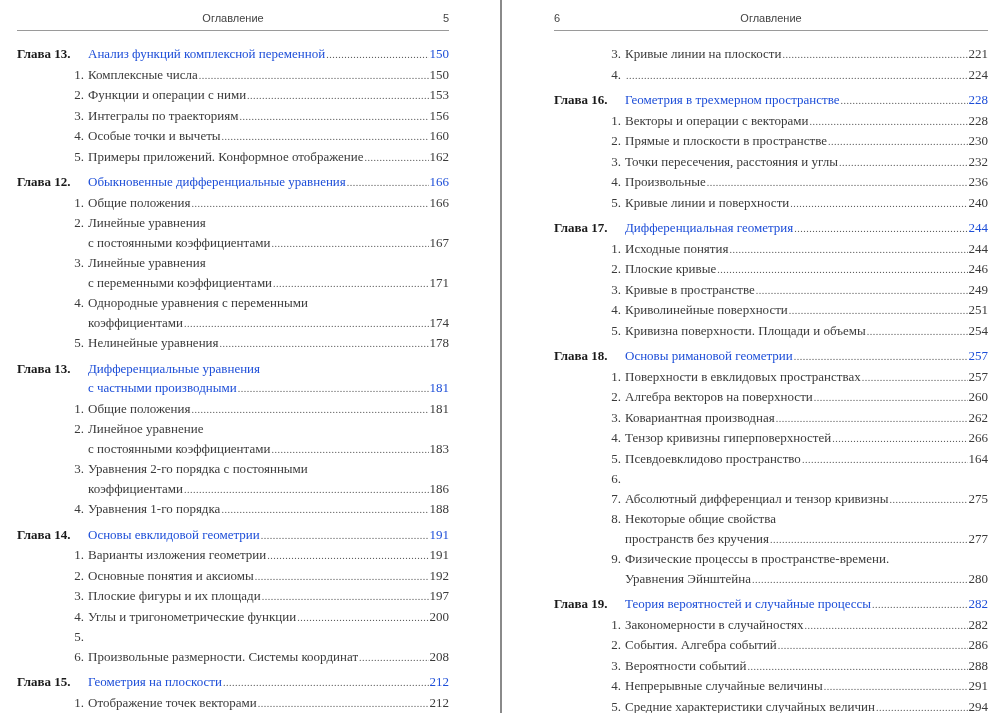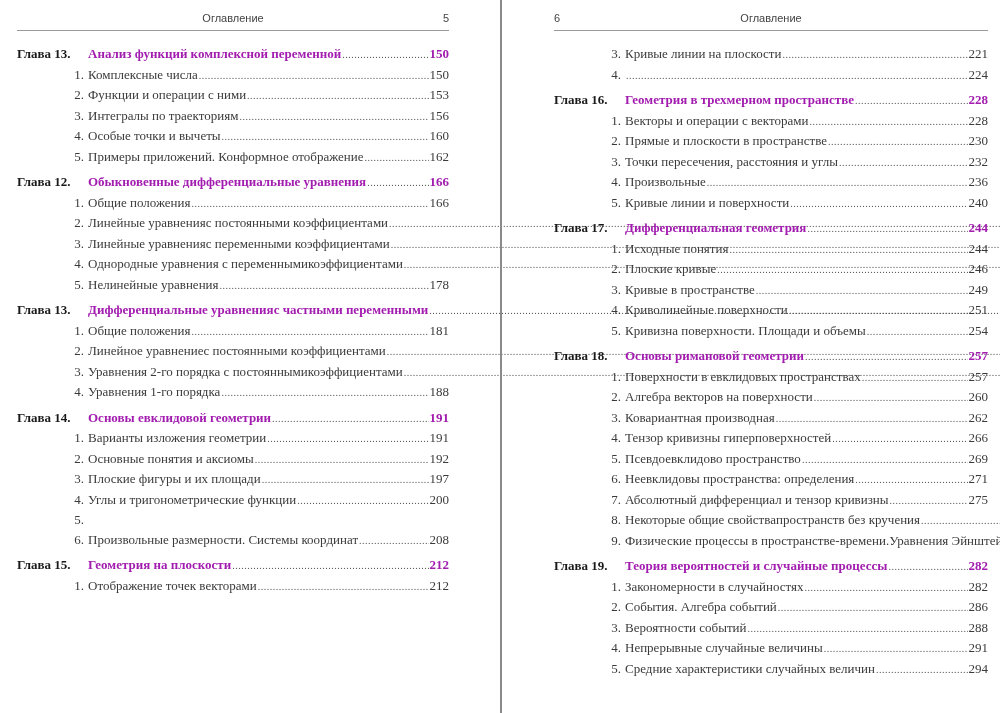--- a/index.html
+++ b/index.html
@@ -22,23 +22,23 @@
     .page.right .toc { left: 52px; width: 434px; }
     .chapter { margin-bottom: 5px; }
     .row { display: flex; align-items: baseline; font-size: 13px; line-height: 19.5px; }
     .row .ch-label { width: 71px; flex: none; font-weight: bold; color: #1a1a1a; }
     .row .num { width: 71px; flex: none; text-align: right; padding-right: 4px; box-sizing: border-box; color: #3a3a3a; }
     .row .body { flex: 1; display: flex; align-items: baseline; min-width: 0; }
     .row .text { white-space: nowrap; }
     .row .dots { flex: 1; overflow: hidden; white-space: nowrap; color: #555; margin: 0 1px; }
     .row .dots::after { content: "....................................................................................................................................................................................................................."; letter-spacing: 0.5px; font-size: 10px; }
     .row .page-ref { flex: none; text-align: right; }
-    .row.chapter-row .text, .row.chapter-row .page-ref { font-weight: bold; color: #a21caf; }
+    .row.chapter-row .text, .row.chapter-row .page-ref { font-weight: normal; color: #1d4ed8; }
     .row.section-row .text, .row.section-row .page-ref { color: #3a3a3a; }
-    .row .body.multi { flex-direction: row; align-items: stretch; }
+    .row .body.multi { flex-direction: column; align-items: stretch; }
     .row .body.multi .line1 { white-space: nowrap; }
     .row .body.multi .line2 { display: flex; align-items: baseline; }
   </style>
 </head>
 <body>
 
 <div class="page left">
   <div class="running-head">
     <span class="title">Оглавление</span>
     <span class="pnum">5</span>
@@ -152,21 +152,21 @@
             <span class="page-ref">178</span>
           </span>
         </div>
       </div>
       <div class="chapter">
         <div class="row chapter-row">
           <span class="ch-label">Глава 13.</span>
           <span class="body multi">
             <span class="line1 text">Дифференциальные уравнения</span>
             <span class="line2">
-              <span class="text">с частными переменными</span>
+              <span class="text">с частными производными</span>
               <span class="dots"></span>
               <span class="page-ref">181</span>
             </span>
           </span>
         </div>
         <div class="row section-row">
           <span class="num">1.</span>
           <span class="body">
             <span class="text">Общие положения</span>
             <span class="dots"></span>
@@ -442,30 +442,25 @@
             <span class="text">Тензор кривизны гиперповерхностей</span>
             <span class="dots"></span>
             <span class="page-ref">266</span>
           </span>
         </div>
         <div class="row section-row">
           <span class="num">5.</span>
           <span class="body">
             <span class="text">Псевдоевклидово пространство</span>
             <span class="dots"></span>
-            <span class="page-ref">269</span>
+            <span class="page-ref">164</span>
           </span>
         </div>
         <div class="row section-row">
           <span class="num">6.</span>
-          <span class="body">
-            <span class="text">Неевклидовы пространства: определения</span>
-            <span class="dots"></span>
-            <span class="page-ref">271</span>
-          </span>
         </div>
         <div class="row section-row">
           <span class="num">7.</span>
           <span class="body">
             <span class="text">Абсолютный дифференциал и тензор кривизны</span>
             <span class="dots"></span>
             <span class="page-ref">275</span>
           </span>
         </div>
         <div class="row section-row">

